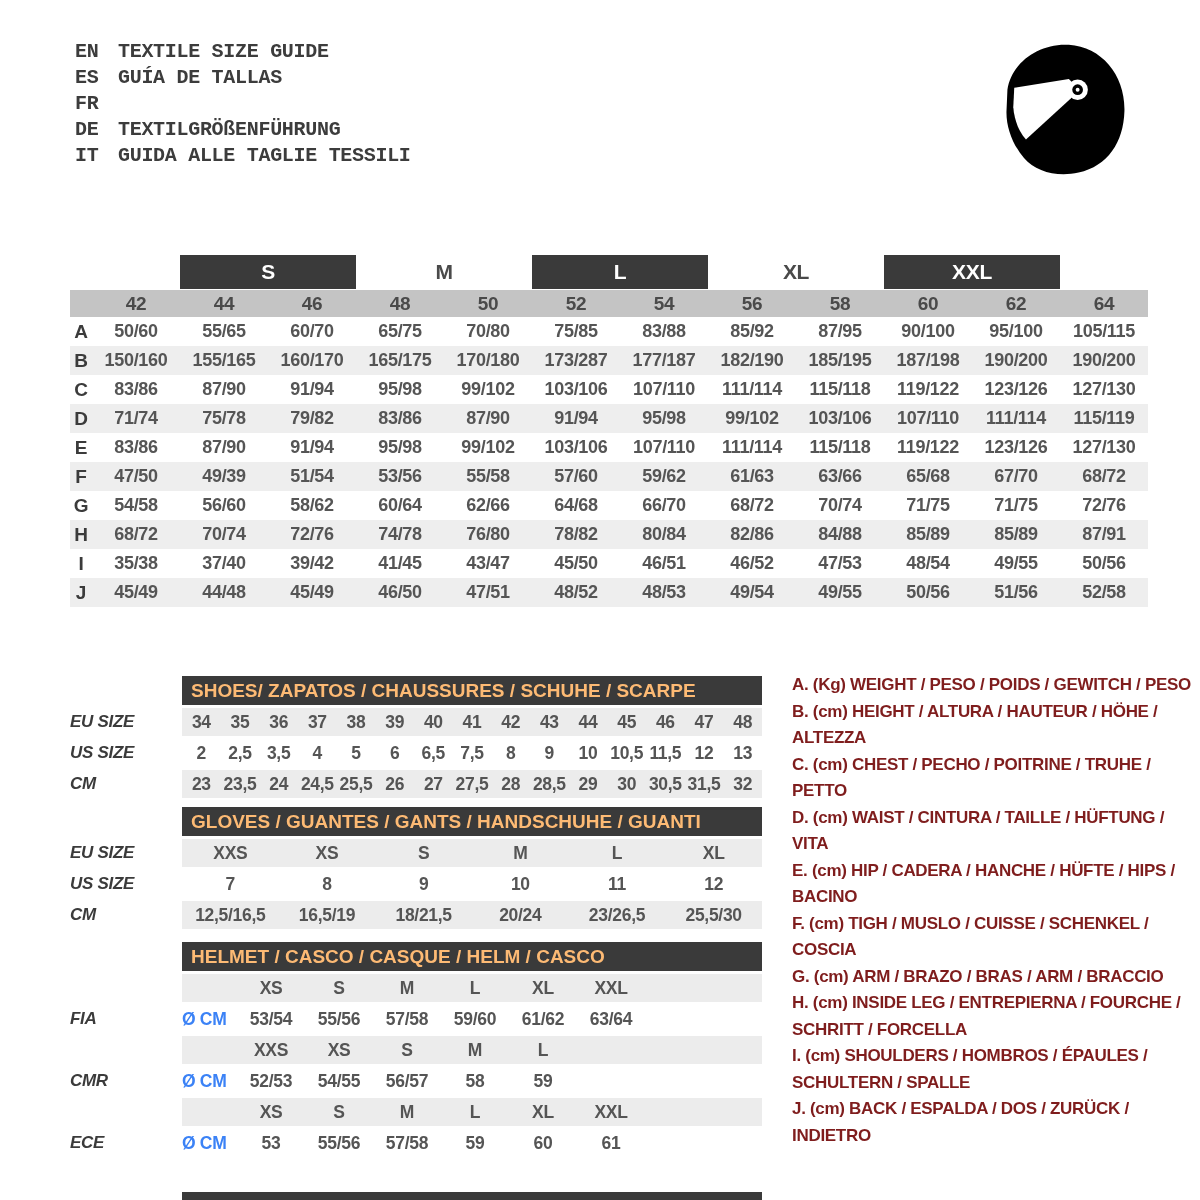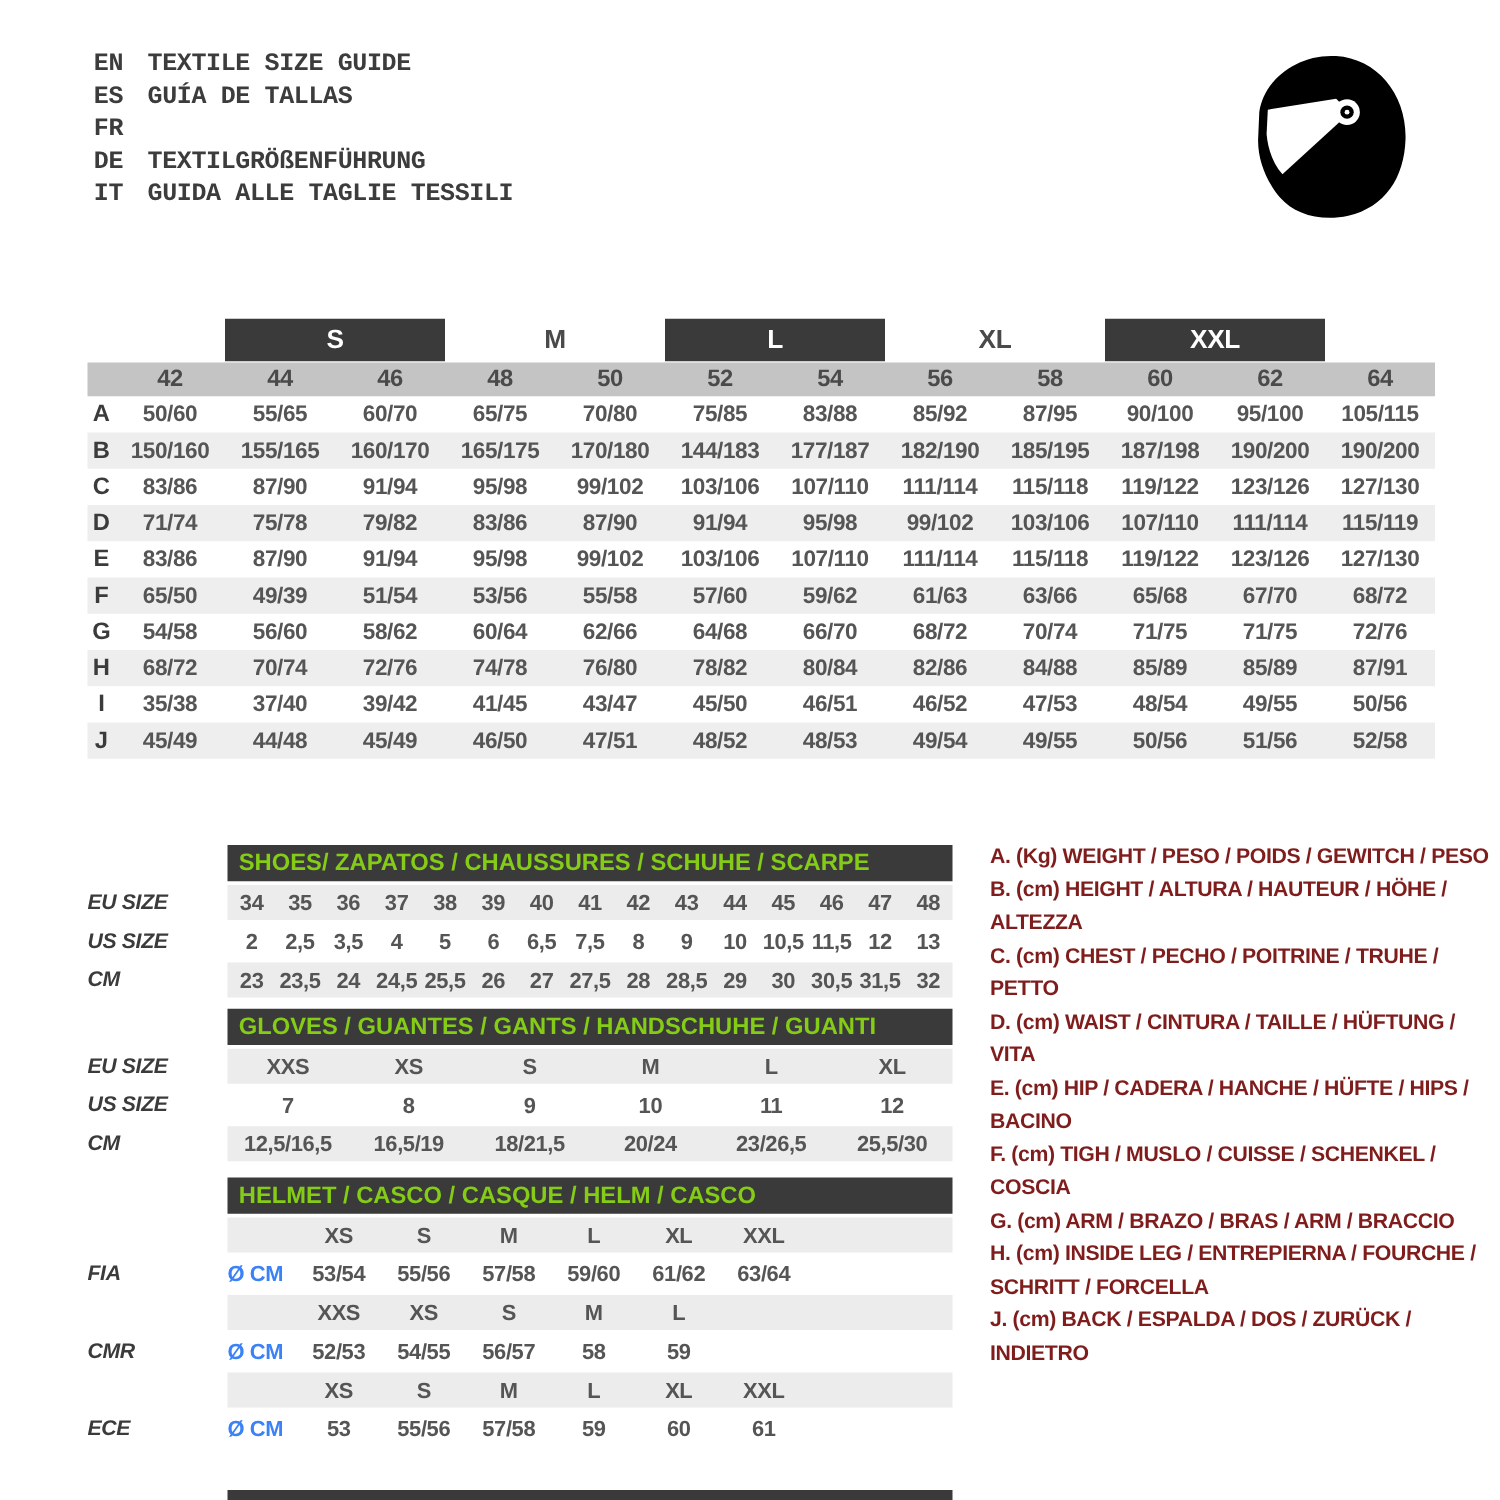--- a/index.html
+++ b/index.html
@@ -20,21 +20,21 @@
             font-size:21px;height:34px;margin-top:1px;}
   .size-text{color:#4a4a4a;display:flex;align-items:center;justify-content:center;font-size:21px;}
   .num-row{background:#c4c4c4;height:27px;}
   .num-cell{display:flex;align-items:center;justify-content:center;font-size:19px;color:#4a4a4a;}
   .data-row{height:29px;}
   .data-row.striped{background:#eee;}
   .letter-cell{display:flex;align-items:center;justify-content:center;font-size:19px;color:#3b3b3b;}
   .val-cell{display:flex;align-items:center;justify-content:center;font-size:18px;color:#555;}
   
   .small-tables{position:absolute;left:70px;top:676px;width:692px;}
-  .sec-header{margin-left:112px;height:29px;background:#3a3a3a;color:#84cc16;display:flex;
+  .sec-header{margin-left:112px;height:29px;background:#3a3a3a;color:#fdba74;display:flex;
               align-items:center;padding-left:9px;font-size:19px;letter-spacing:0;}
   .srow{display:flex;height:28px;margin-top:3px;}
   .srow .rlabel{width:112px;display:flex;align-items:center;font-size:17px;color:#3b3b3b;font-style:italic;}
   .srow .rdata{flex:1;display:grid;}
   .srow.band .rdata{background:#ececec;}
   .sc{display:flex;align-items:center;justify-content:center;font-size:17.5px;color:#555;}
   .shoes-grid{grid-template-columns:repeat(15,1fr);}
   .gloves-grid{grid-template-columns:repeat(6,1fr);}
   .helmet-grid{grid-template-columns:55px repeat(6,68px) 1fr;}
   .unit-cell{display:flex;align-items:center;font-size:17.5px;color:#3b82f6;text-align:center;}
@@ -121,21 +121,21 @@
         <div class="val-cell">95/100</div>
         <div class="val-cell">105/115</div>
       </div>
       <div class="grid12 data-row striped">
         <div class="letter-cell">B</div>
         <div class="val-cell">150/160</div>
         <div class="val-cell">155/165</div>
         <div class="val-cell">160/170</div>
         <div class="val-cell">165/175</div>
         <div class="val-cell">170/180</div>
-        <div class="val-cell">144/183</div>
+        <div class="val-cell">173/287</div>
         <div class="val-cell">177/187</div>
         <div class="val-cell">182/190</div>
         <div class="val-cell">185/195</div>
         <div class="val-cell">187/198</div>
         <div class="val-cell">190/200</div>
         <div class="val-cell">190/200</div>
       </div>
       <div class="grid12 data-row">
         <div class="letter-cell">C</div>
         <div class="val-cell">83/86</div>
@@ -176,21 +176,21 @@
         <div class="val-cell">103/106</div>
         <div class="val-cell">107/110</div>
         <div class="val-cell">111/114</div>
         <div class="val-cell">115/118</div>
         <div class="val-cell">119/122</div>
         <div class="val-cell">123/126</div>
         <div class="val-cell">127/130</div>
       </div>
       <div class="grid12 data-row striped">
         <div class="letter-cell">F</div>
-        <div class="val-cell">65/50</div>
+        <div class="val-cell">47/50</div>
         <div class="val-cell">49/39</div>
         <div class="val-cell">51/54</div>
         <div class="val-cell">53/56</div>
         <div class="val-cell">55/58</div>
         <div class="val-cell">57/60</div>
         <div class="val-cell">59/62</div>
         <div class="val-cell">61/63</div>
         <div class="val-cell">63/66</div>
         <div class="val-cell">65/68</div>
         <div class="val-cell">67/70</div>
@@ -446,16 +446,17 @@
 
 <div class="legend" id="legend">
     <div class="legend-line">A. (Kg) WEIGHT / PESO / POIDS / GEWITCH / PESO</div>
     <div class="legend-line">B. (cm) HEIGHT / ALTURA / HAUTEUR / HÖHE / ALTEZZA</div>
     <div class="legend-line">C. (cm) CHEST / PECHO / POITRINE / TRUHE / PETTO</div>
     <div class="legend-line">D. (cm) WAIST / CINTURA / TAILLE / HÜFTUNG / VITA</div>
     <div class="legend-line">E. (cm) HIP / CADERA / HANCHE / HÜFTE / HIPS /  BACINO</div>
     <div class="legend-line">F. (cm) TIGH / MUSLO / CUISSE / SCHENKEL / COSCIA</div>
     <div class="legend-line">G. (cm) ARM  / BRAZO / BRAS / ARM / BRACCIO</div>
     <div class="legend-line">H. (cm) INSIDE LEG / ENTREPIERNA / FOURCHE / SCHRITT / FORCELLA</div>
+    <div class="legend-line">I.  (cm) SHOULDERS / HOMBROS / ÉPAULES / SCHULTERN / SPALLE</div>
     <div class="legend-line">J. (cm) BACK / ESPALDA / DOS / ZURÜCK / INDIETRO</div>
   </div>
 
 <div class="bottom-bar"></div>
 
 </body></html>

